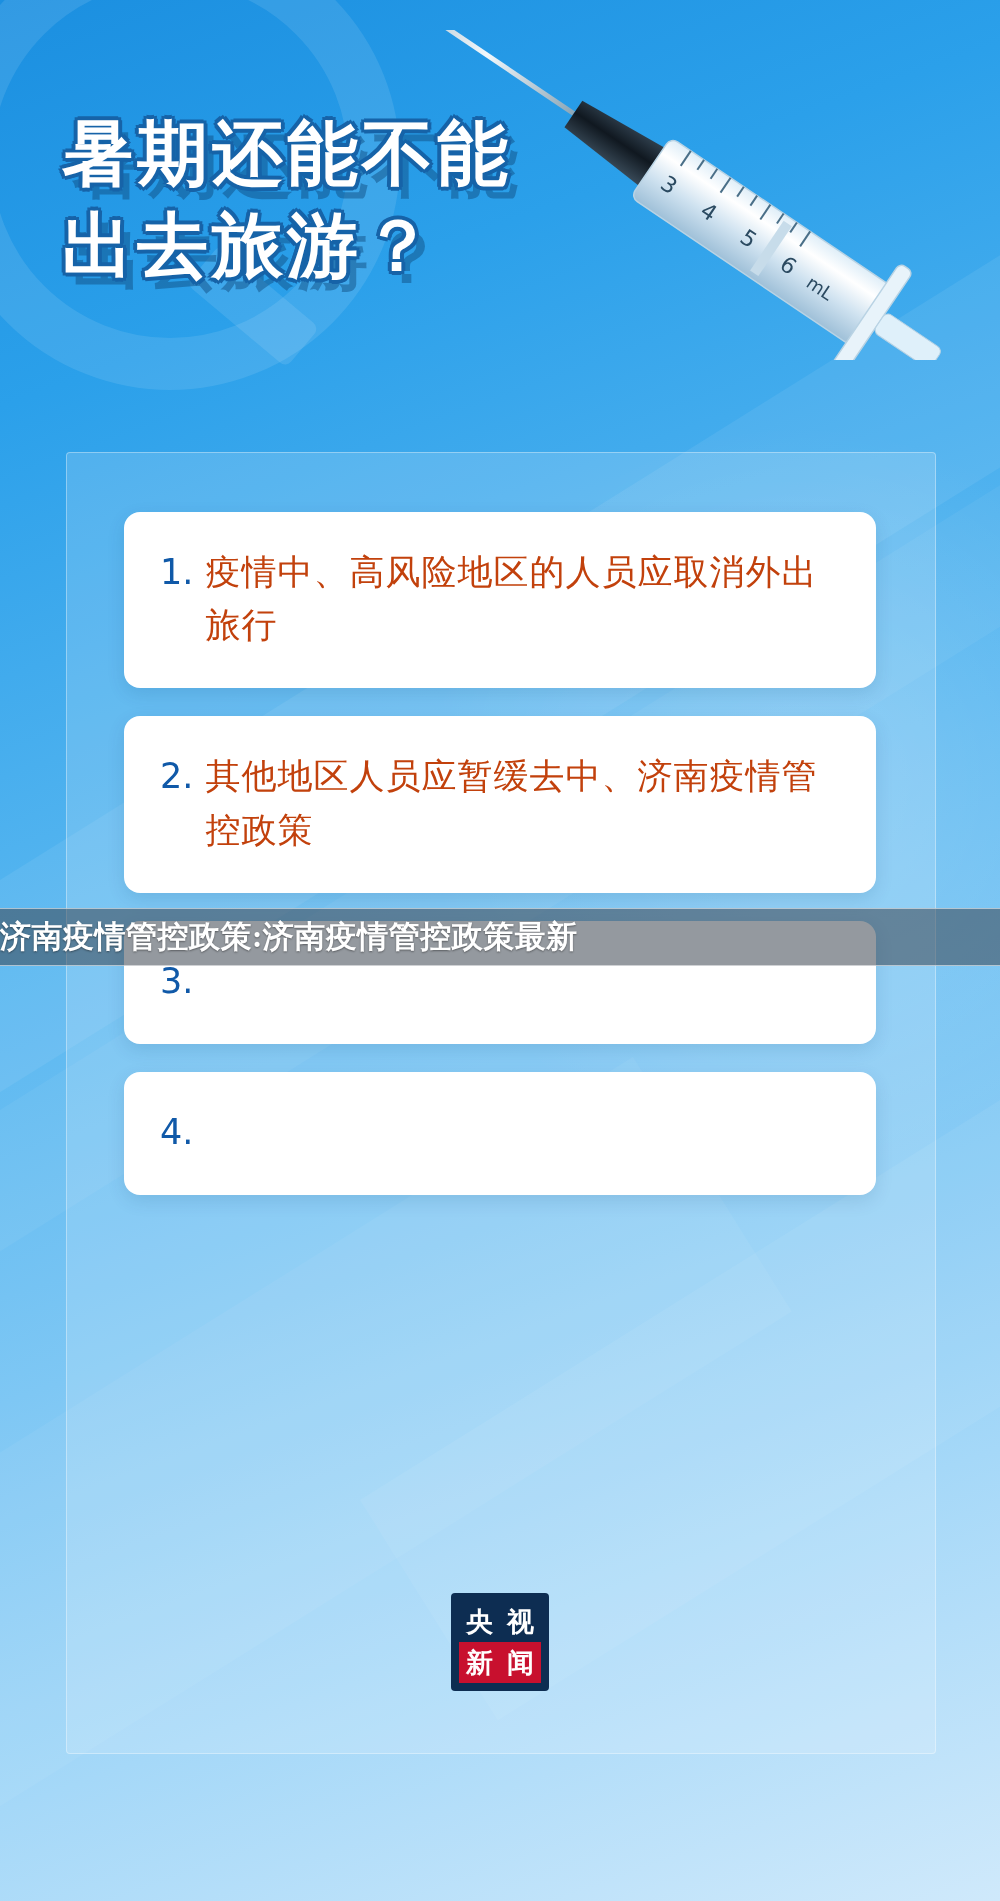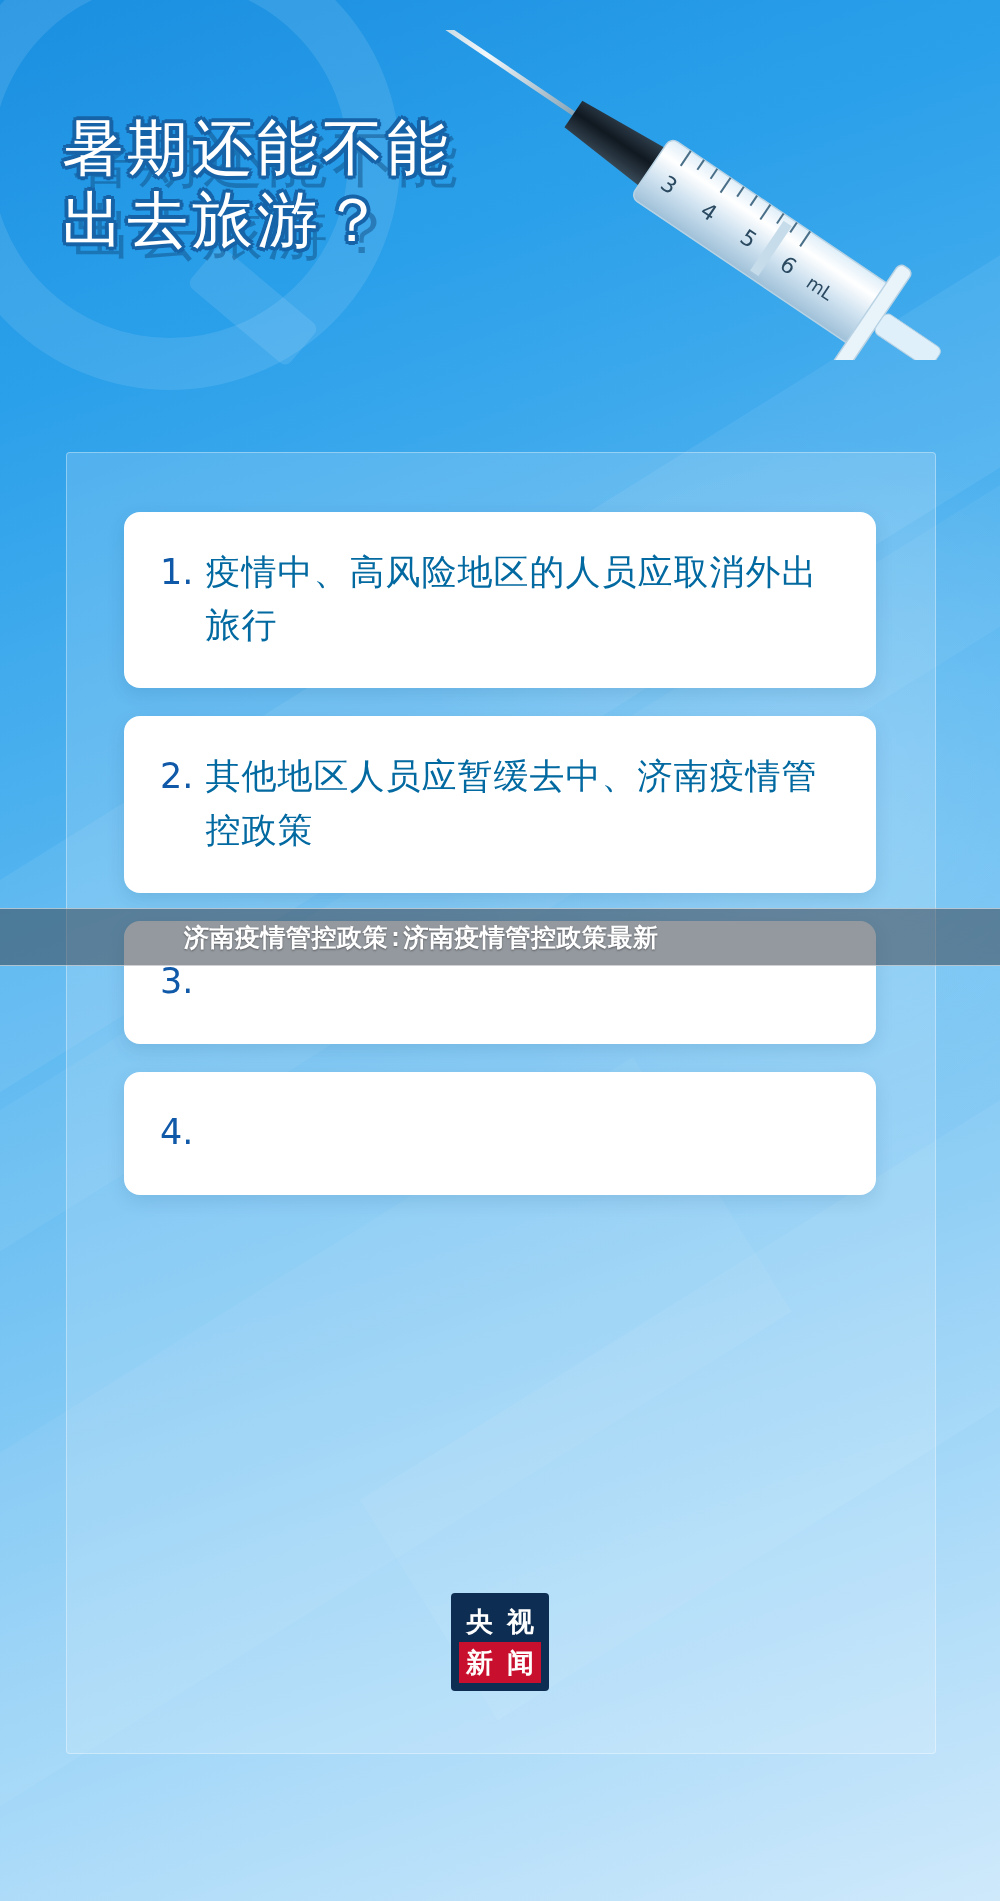--- a/index.html
+++ b/index.html
@@ -62,32 +62,32 @@
 
   
   .headline {
     position: absolute;
     left: 62px;
     top: 112px;
     z-index: 6;
   }
   .headline .line {
     font-family: "DejaVu Sans", "Liberation Sans", sans-serif;
-    font-weight: normal;
-    font-size: 61px;
+    font-weight: bold;
+    font-size: 71px;
     line-height: 1.18;
     letter-spacing: 4px;
     color: #ffffff;
     -webkit-text-stroke: 0px;
     text-shadow:
       4px 0 0 #1663a8, -4px 0 0 #1663a8, 0 4px 0 #1663a8, 0 -4px 0 #1663a8,
       3px 3px 0 #1663a8, -3px 3px 0 #1663a8, 3px -3px 0 #1663a8, -3px -3px 0 #1663a8,
       10px 12px 0 rgba(13,70,123,0.45);
   }
-  .headline .line2 { }
+  .headline .line2 { margin-top: 8px; }
 
   
   .syringe {
     position: absolute;
     left: 390px;
     top: 30px;
     width: 600px;
     height: 330px;
     z-index: 4;
     pointer-events: none;
@@ -126,21 +126,21 @@
     color: #1059a8;
     font-family: "DejaVu Sans", "Liberation Sans", sans-serif;
     font-size: 35px;
     font-weight: normal;
     line-height: 1.52;
     flex: 0 0 auto;
     padding-right: 12px;
     white-space: nowrap;
   }
   .item .txt {
-    color: #0369a1;
+    color: #c2410c;
     font-family: "DejaVu Sans", "Liberation Sans", sans-serif;
     font-size: 35px;
     line-height: 1.52;
     letter-spacing: 1px;
     flex: 1 1 auto;
   }
 
   
   .logo {
     position: absolute;
@@ -185,24 +185,23 @@
   }
   .strip .sep-top, .strip .sep-bot {
     position: absolute;
     left: 0; width: 1000px; height: 1px;
     background: rgba(255,255,255,0.55);
   }
   .strip .sep-top { top: 0; }
   .strip .sep-bot { bottom: 0; }
   .strip .txt {
     color: #ffffff;
-    font-family: Liberation Mono, monospace;
+    font-family: Liberation Serif, serif;
     font-weight: bold;
-    font-size: 25px;
-    margin-left: 184px;
+    font-size: 31px;
     letter-spacing: 0.5px;
     text-shadow: 0 1px 2px rgba(0,0,0,0.4);
   }
 </style>
 </head>
 <body>
 
 <div class="poster">
 
   <div class="watermark-q"></div>

